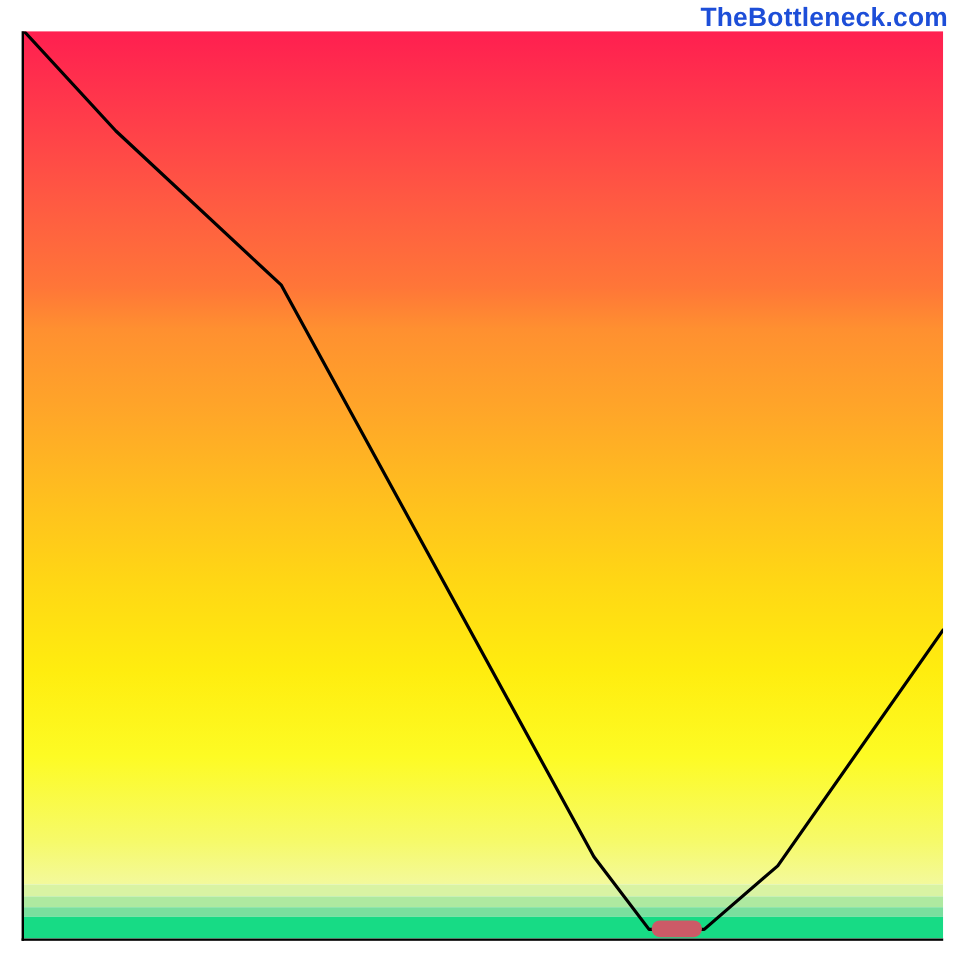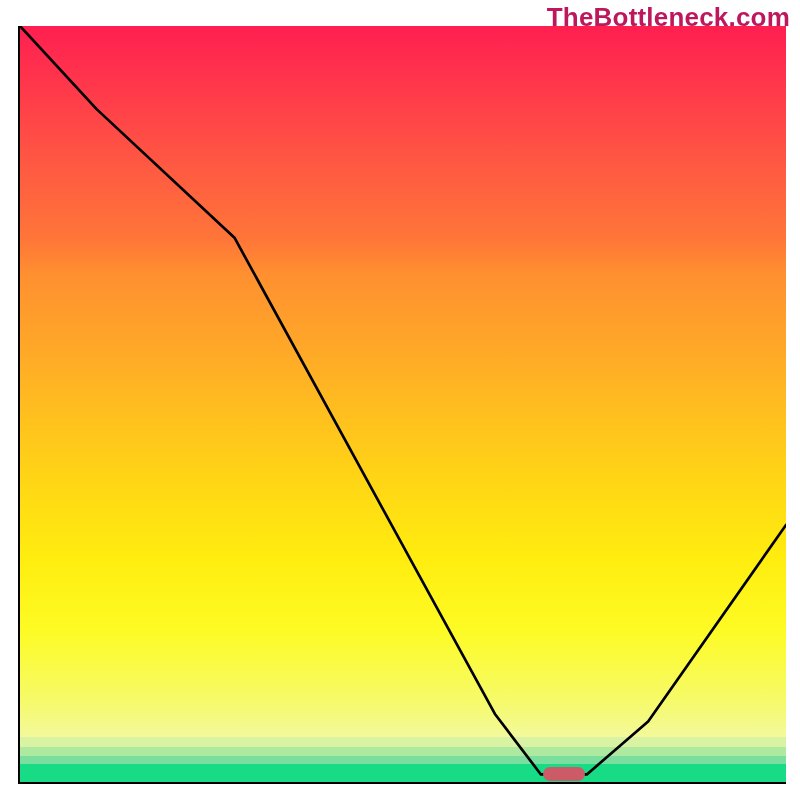--- a/index.html
+++ b/index.html
@@ -9,23 +9,23 @@
   .frame {
     position: relative;
     width: 800px;
     height: 800px;
   }
 
   .watermark {
     position: absolute;
     top: 2px;
     right: 10px;
-    font-size: 26px;
+    font-size: 22px;
     font-weight: 600;
-    color: #be185d;
+    color: #1d4ed8;
     letter-spacing: 0.2px;
     z-index: 5;
   }
 
   .plot {
     position: absolute;
     left: 18px;
     top: 26px;
     width: 768px;
     height: 758px;

